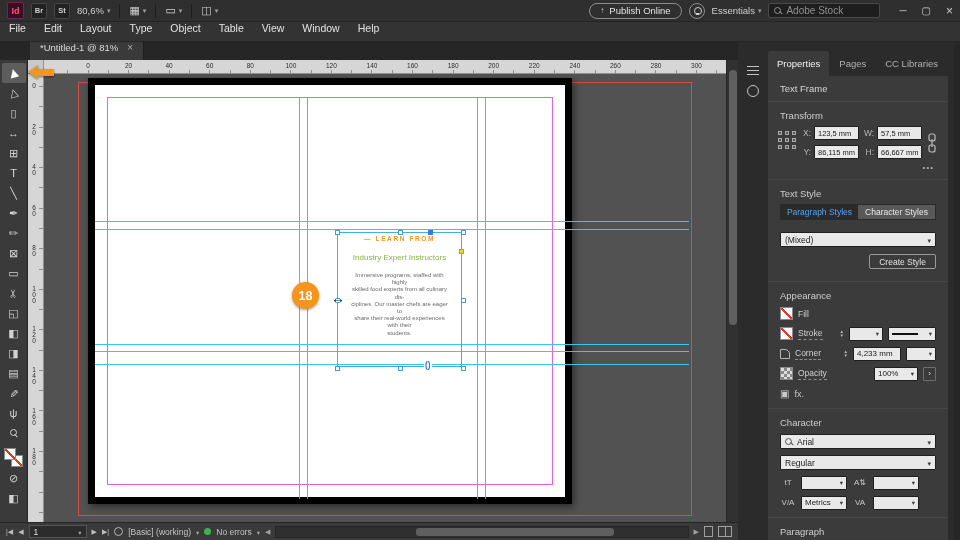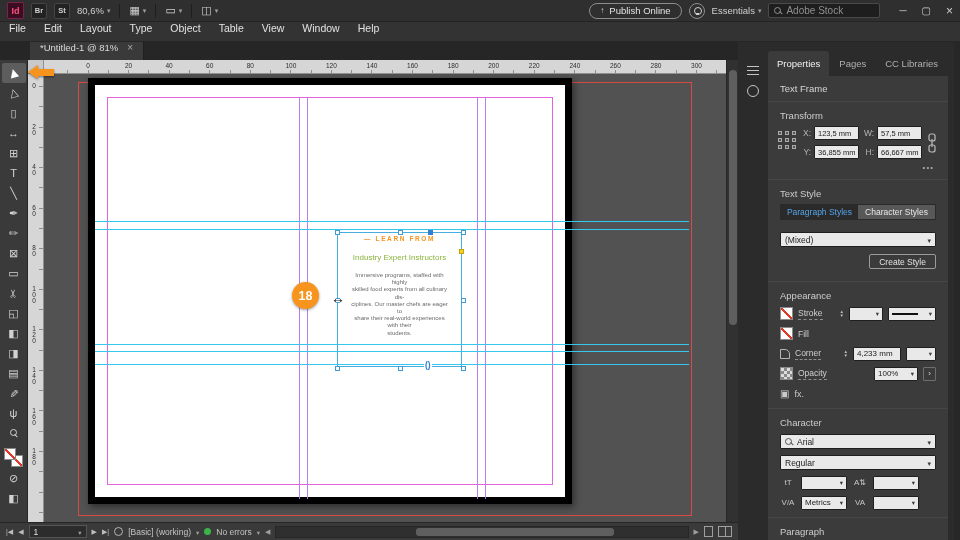--- a/index.html
+++ b/index.html
@@ -436,21 +436,21 @@
           <i></i>
           <i></i>
       </div>
       <div class="tcol">
         <div class="trow">
           <span class="tlbl">X:</span>
           <span class="tfield">123,5 mm</span>
         </div>
         <div class="trow">
           <span class="tlbl">Y:</span>
-          <span class="tfield">36,855 mm</span>
+          <span class="tfield">86,115 mm</span>
         </div>
       </div>
       <div class="tcol">
         <div class="trow">
           <span class="tlbl">W:</span>
           <span class="tfield">57,5 mm</span>
         </div>
         <div class="trow">
           <span class="tlbl">H:</span>
           <span class="tfield">66,667 mm</span>
@@ -473,35 +473,35 @@
     <div class="combo">
       <span>(Mixed)</span>
       <span class="dchev"></span>
     </div>
     <div class="btn-create">Create Style</div>
     <div class="divider"></div>
 
     <div class="sec-title">Appearance</div>
     <div class="arow">
       <span class="swnone"></span>
+      <span class="alabel">Fill</span>
+    </div>
+    <div class="arow">
+      <span class="swnone"></span>
       <span class="alink">Stroke</span>
       <span class="spacer"></span>
       <span class="stepper">▲<br>▼</span>
       <span class="mini" style="width:34px">
           <span></span>
           <span class="dchev"></span>
         </span>
       <span class="mini" style="width:48px">
           <span class="strokeline"></span>
           <span class="dchev"></span>
         </span>
-    </div>
-    <div class="arow">
-      <span class="swnone"></span>
-      <span class="alabel">Fill</span>
     </div>
     <div class="arow">
       <span class="cornericon"></span>
       <span class="alink">Corner</span>
       <span class="spacer"></span>
       <span class="stepper">▲<br>▼</span>
       <span class="mini" style="width:48px">
           <span>4,233 mm</span>
         </span>
       <span class="mini" style="width:30px">

